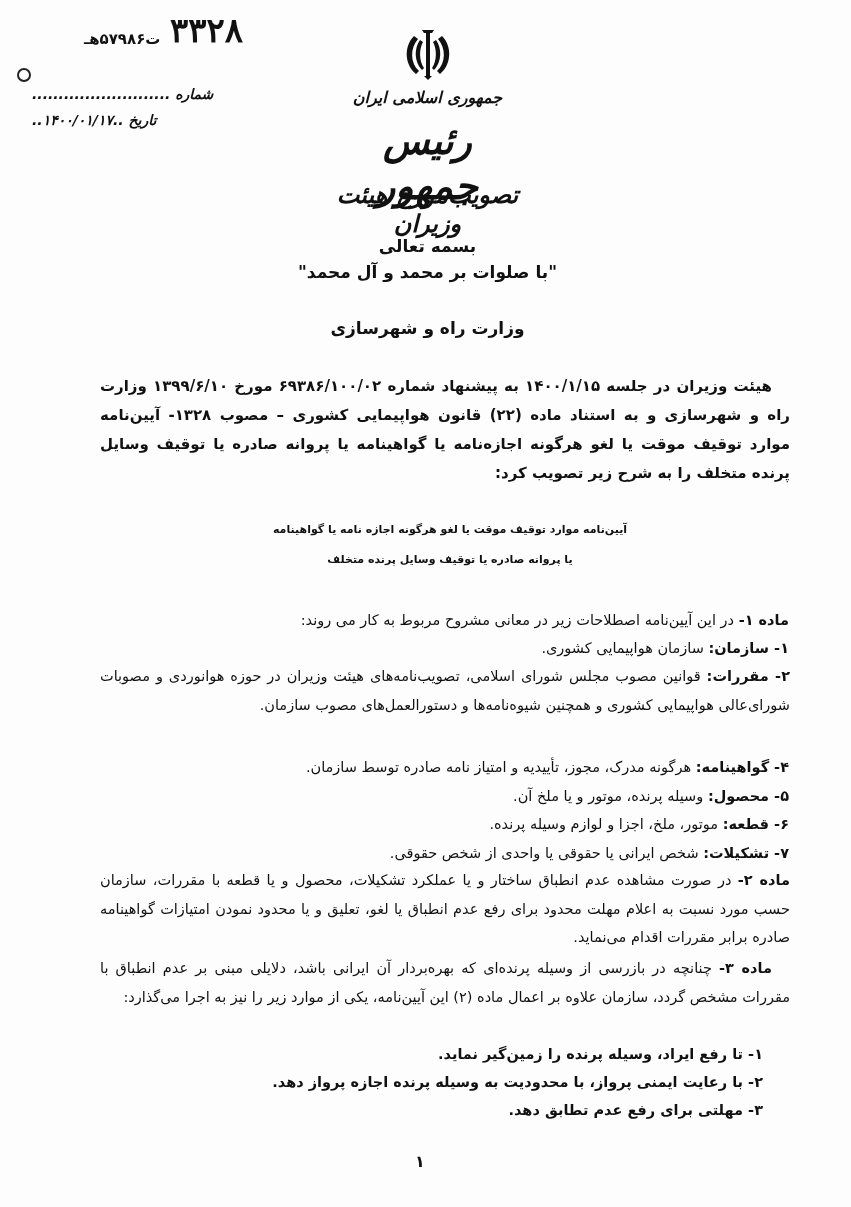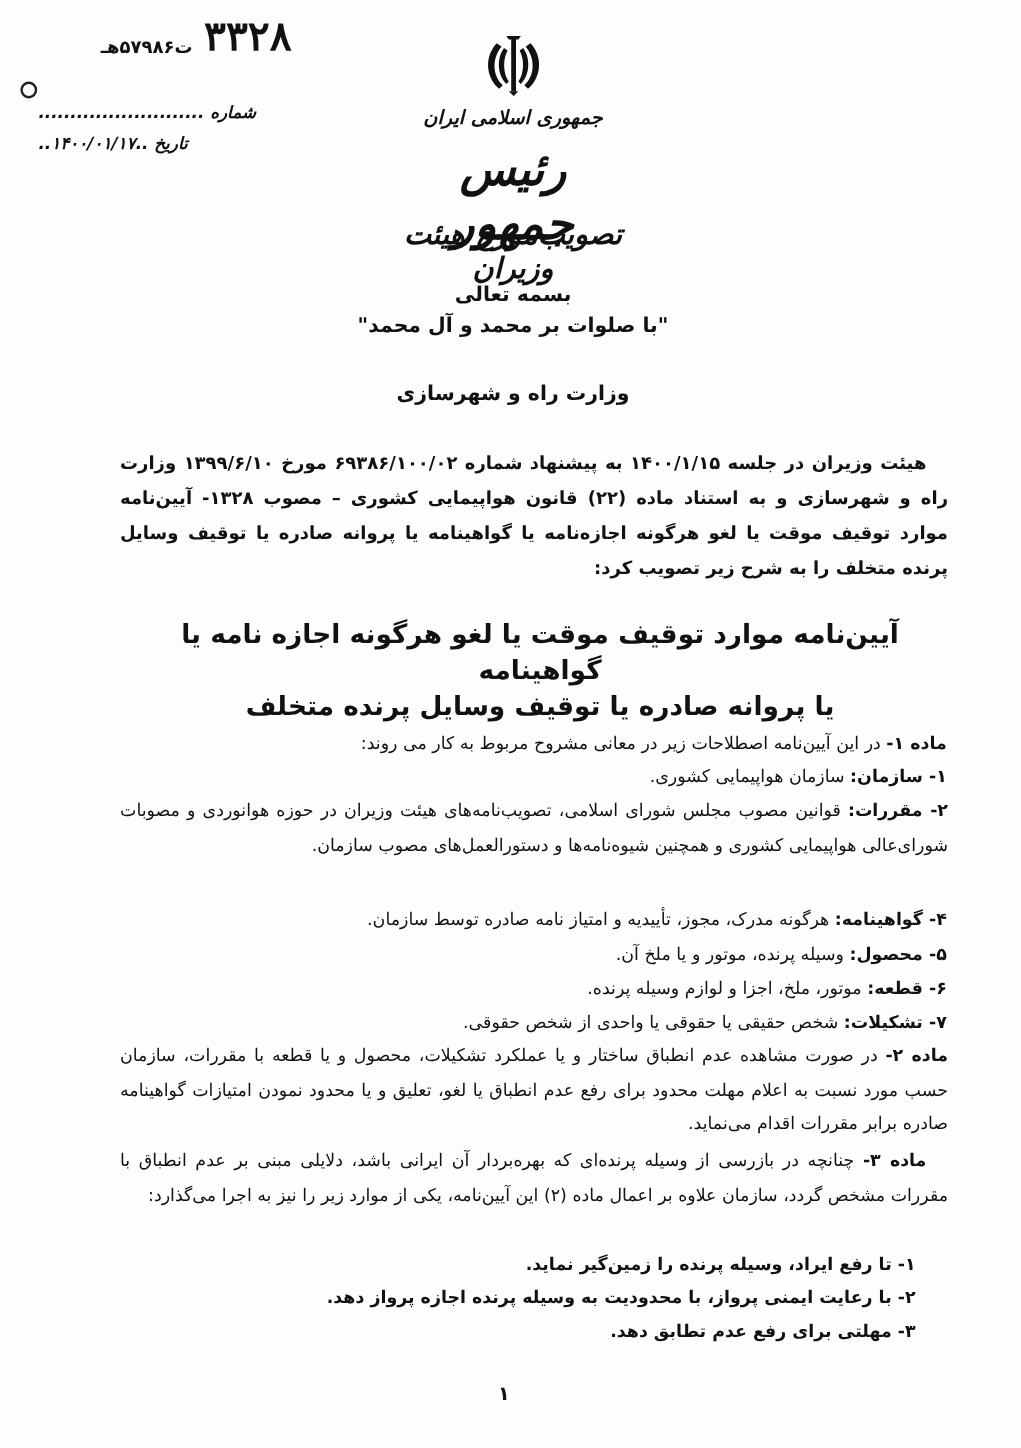--- a/index.html
+++ b/index.html
@@ -20,21 +20,21 @@
   .hdr-iran { left: 340px; top: 88px; width: 175px; text-align: center; font-family: "DejaVu Serif", serif; font-size: 16px; font-style: italic; font-weight: bold; }
   .hdr-president { left: 330px; top: 118px; width: 195px; text-align: center; font-family: "DejaVu Serif", serif; font-size: 38px; font-weight: bold; font-style: italic; }
   .hdr-cabinet { left: 300px; top: 180px; width: 255px; text-align: center; font-family: "DejaVu Serif", serif; font-size: 24px; font-weight: bold; font-style: italic; }
 
   .bismillah { left: 300px; top: 236px; width: 255px; text-align: center; font-size: 17px; font-weight: bold; }
   .salavat { left: 260px; top: 262px; width: 335px; text-align: center; font-size: 17px; font-weight: bold; }
   .ministry { left: 300px; top: 318px; width: 255px; text-align: center; font-size: 17px; font-weight: bold; }
 
   .para { left: 100px; width: 690px; font-size: 15px; line-height: 29px; text-align: justify; text-align-last: right; }
   .intro { top: 372px; font-weight: 600; }
-  .title { left: 150px; top: 515px; width: 600px; text-align: center; font-size: 22px; font-weight: bold; line-height: 30px; }
+  .title { left: 150px; top: 515px; width: 600px; text-align: center; font-size: 11px; font-weight: bold; line-height: 30px; }
 
   .line { right: 62px; font-size: 14.5px; line-height: 28px; white-space: nowrap; }
   .b { font-weight: bold; }
   .justify-block { left: 100px; width: 690px; font-size: 14.5px; line-height: 28.5px; text-align: justify; text-align-last: right; }
 
   .page-no { left: 415px; top: 1152px; font-size: 16px; font-weight: bold; }
 </style>
 </head>
 <body>
 
@@ -90,21 +90,21 @@
   <div class="abs line rtl" style="top: 753px;">
     <span class="b">۴- گواهینامه:</span><span> هرگونه مدرک، مجوز، تأییدیه و امتیاز نامه صادره توسط سازمان.</span>
   </div>
   <div class="abs line rtl" style="top: 782px;">
     <span class="b">۵- محصول:</span><span> وسیله پرنده، موتور و یا ملخ آن.</span>
   </div>
   <div class="abs line rtl" style="top: 810px;">
     <span class="b">۶- قطعه:</span><span> موتور، ملخ، اجزا و لوازم وسیله پرنده.</span>
   </div>
   <div class="abs line rtl" style="top: 839px;">
-    <span class="b">۷- تشکیلات:</span><span> شخص حقیقی یا حقوقی یا واحدی از شخص حقوقی.</span>
+    <span class="b">۷- تشکیلات:</span><span> شخص ایرانی یا حقوقی یا واحدی از شخص حقوقی.</span>
   </div>
 
   <div class="abs justify-block rtl" style="top: 866px; text-indent: 0;">
     <span class="b">ماده ۲-</span><span> در صورت مشاهده عدم انطباق ساختار و یا عملکرد تشکیلات، محصول و یا قطعه با مقررات، سازمان حسب مورد نسبت به اعلام مهلت محدود برای رفع عدم انطباق یا لغو، تعلیق و یا محدود نمودن امتیازات گواهینامه صادره برابر مقررات اقدام می‌نماید.</span>
   </div>
 
   <div class="abs justify-block rtl" style="top: 954px; text-indent: 18px;">
     <span class="b">ماده ۳-</span><span> چنانچه در بازرسی از وسیله پرنده‌ای که بهره‌بردار آن ایرانی باشد، دلایلی مبنی بر عدم انطباق با مقررات مشخص گردد، سازمان علاوه بر اعمال ماده (۲) این آیین‌نامه، یکی از موارد زیر را نیز به اجرا می‌گذارد:</span>
   </div>
   <div class="abs line rtl" style="top: 1040px; right: 88px;">

